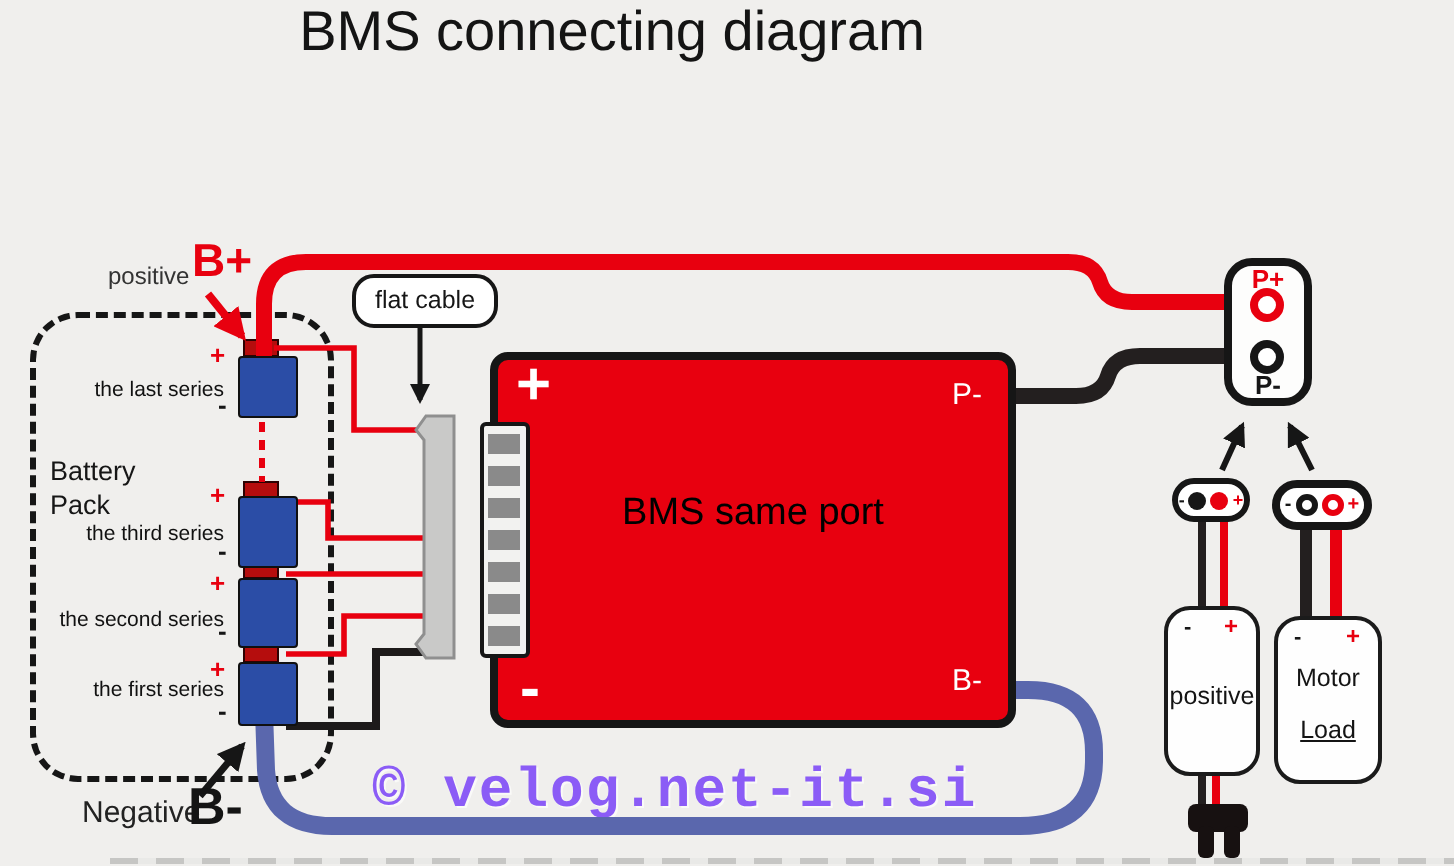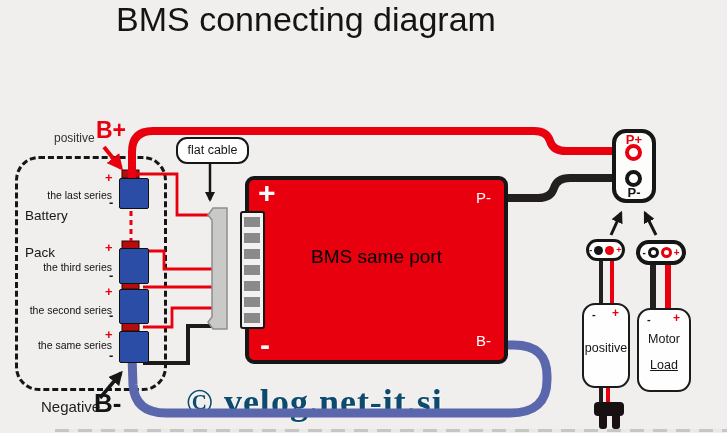--- a/index.html
+++ b/index.html
@@ -1,32 +1,32 @@
 <!DOCTYPE html>
 <html><head>
 <meta charset="utf-8">
 <style>
   html,body{margin:0;padding:0;background:#e8e8e6;}
   .stage{position:relative;width:727px;height:433px;background:#f0efed;overflow:hidden;
          font-family:"Liberation Sans",sans-serif;color:#161616;}
   .abs{position:absolute;}
   .wires{position:absolute;left:0;top:0;z-index:2;pointer-events:none;}
 
-  .title{left:0;top:3;width:612px;text-align:center;font-size:34px;color:#141414;z-index:3;}
-
-  .watermark{left:186px;top:381px;font-family:Liberation Serif, serif;font-size:36px;font-weight:bold;
-             color:#0c4a6e;letter-spacing:1px;white-space:nowrap;text-shadow:1px 1px 0 #fafaf8;z-index:1;}
+  .title{left:0;top:3;width:612px;text-align:center;font-size:28px;color:#141414;z-index:3;}
+
+  .watermark{left:186px;top:381px;font-family:Liberation Mono, monospace;font-size:28px;font-weight:bold;
+             color:#8b5cf6;letter-spacing:1px;white-space:nowrap;text-shadow:1px 1px 0 #fafaf8;z-index:1;}
 
   .pack-border{left:15px;top:156px;width:146px;height:229px;border:3.5px dashed #161616;border-radius:24px;z-index:1;}
 
   .lbl-positive{left:54px;top:131px;font-size:12px;color:#333;z-index:3;}
   .lbl-bplus{left:96px;top:117px;font-size:23px;font-weight:bold;color:#e8000f;z-index:3;}
   .lbl-negative{left:41px;top:398px;font-size:15px;color:#222;z-index:3;}
   .lbl-bminus{left:94px;top:388px;font-size:26px;font-weight:bold;color:#141414;z-index:3;}
-  .lbl-pack1{left:25px;top:208px;font-size:13.5px;z-index:3;}
+  .lbl-pack1{left:25px;top:228px;font-size:13.5px;z-index:3;}
   .lbl-pack2{left:25px;top:245px;font-size:13.5px;z-index:3;}
 
   .cell{left:119px;width:30px;background:#2b4da6;border:1.5px solid #101010;border-radius:2px;
         box-sizing:border-box;z-index:3;}
   .cell1{top:178px;height:31px;} .cell2{top:248px;height:36px;}
   .cell3{top:289px;height:35px;} .cell4{top:331px;height:32px;}
 
   .clabel{font-size:10.5px;color:#111;text-align:right;z-index:3;white-space:nowrap;}
   .cl1{left:30px;top:189px;width:82px;} .cl2{left:34px;top:261px;width:78px;}
   .cl3{left:22px;top:304px;width:90px;} .cl4{left:30px;top:339px;width:82px;}
@@ -165,21 +165,21 @@
   <div class="abs lbl-pack2">Pack</div>
 
   <div class="abs cell cell1"></div>
   <div class="abs cell cell2"></div>
   <div class="abs cell cell3"></div>
   <div class="abs cell cell4"></div>
 
   <div class="abs clabel cl1">the last series</div>
   <div class="abs clabel cl2">the third series</div>
   <div class="abs clabel cl3">the second series</div>
-  <div class="abs clabel cl4">the same series</div>
+  <div class="abs clabel cl4">the first series</div>
 
   <div class="abs mark plus p1">+</div>
   <div class="abs mark minus m1">-</div>
   <div class="abs mark plus p2">+</div>
   <div class="abs mark minus m2">-</div>
   <div class="abs mark plus p3">+</div>
   <div class="abs mark minus m3">-</div>
   <div class="abs mark plus p4">+</div>
   <div class="abs mark minus m4">-</div>
 

